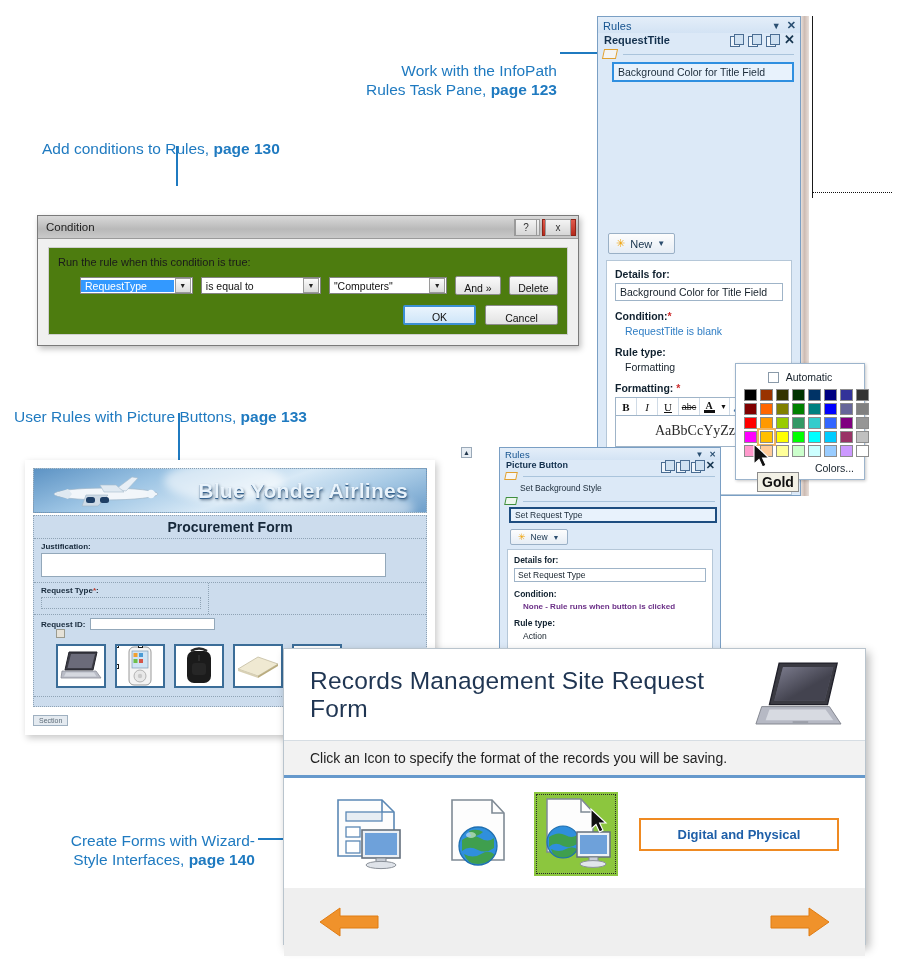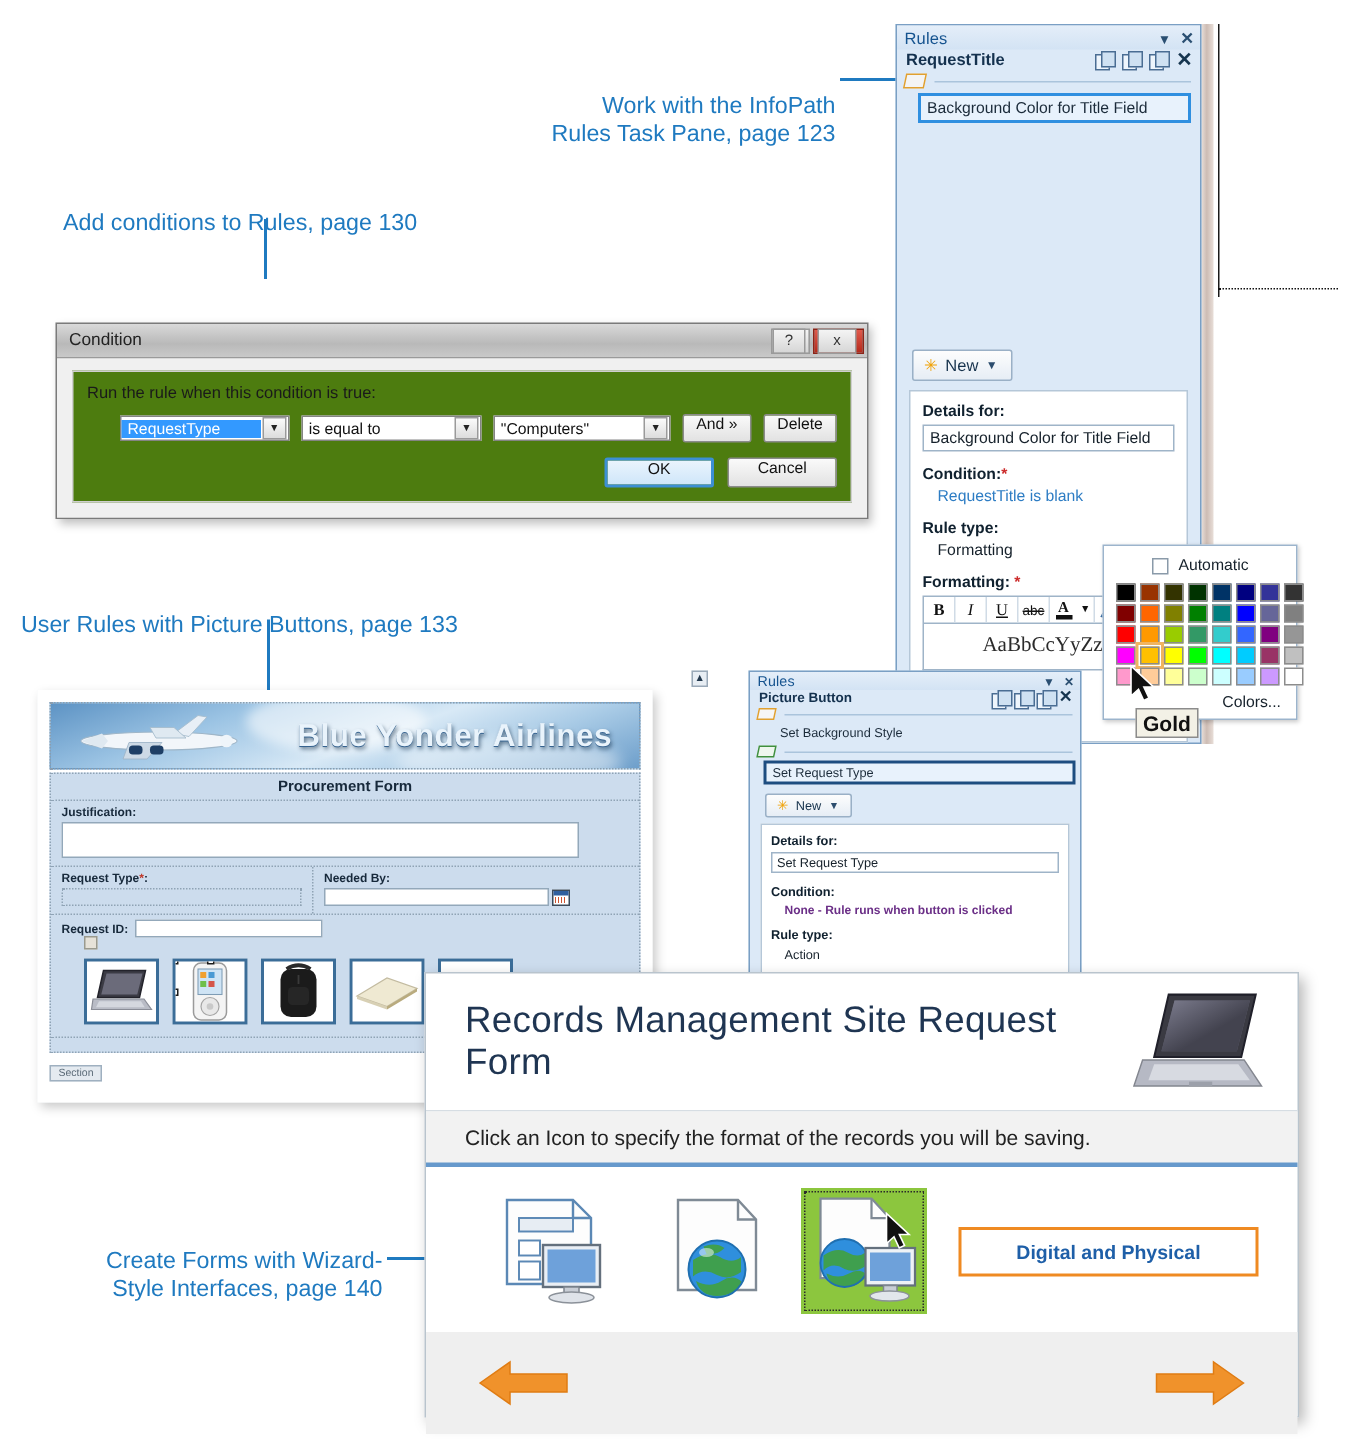--- a/index.html
+++ b/index.html
@@ -11,21 +11,21 @@
     -webkit-font-smoothing:antialiased;
   }
   .abs { position:absolute; }
 
   
   .callout {
     color:#1f7ac0; font-size:15.5px; line-height:19px;
     font-family:"Liberation Sans", sans-serif;
     white-space:pre-line;
   }
-  .callout b { font-weight:normal; color:#1f7ac0; }
+  .callout b { font-weight:bold; color:#1f7ac0; }
   .leader-h { background:#1f7ac0; height:1.5px; }
   .leader-v { background:#1f7ac0; width:1.5px; }
 
   
   .pane {
     background:#dce9f7;
     border:1px solid #7a9fc4;
     font-size:10px;
     color:#1a1a1a;
   }
@@ -144,21 +144,21 @@
   }
   .combo .val { padding:0 4px; flex:1; white-space:nowrap; overflow:hidden; }
   .combo .val.hl { background:#3399ff; color:#fff; }
   .combo .arrow {
     width:16px; height:15px; margin:0 1px; border:1px solid #9a9a9a;
     background:linear-gradient(#fbfbfb,#dcdcdc); display:flex; align-items:center; justify-content:center;
     font-size:7px; color:#222;
   }
   .pbtn {
     height:19px; border:1px solid #8b8b8b; background:linear-gradient(#fafafa,#e2e2e2);
-    display:flex; align-items:flex-start; justify-content:center; font-size:10.5px; color:#111;
+    display:flex; align-items:flex-end; justify-content:center; font-size:10.5px; color:#111;
     border-radius:2px;
   }
   .pbtn.def { border:2px solid #3c8fd4; background:linear-gradient(#eaf4fd,#cfe6f9); }
 
   
   .byform {
     background:#ffffff; box-shadow:2px 3px 7px rgba(0,0,0,.22);
   }
   .by-inner { padding:8px; background:#fff; }
   .banner {
@@ -173,21 +173,21 @@
     border-radius:50%; left:230px; top:22px; filter:blur(5px);}
   .banner .ttl {
     position:relative; z-index:3; font-size:21px; color:#e9f3fb; padding-right:18px;
     font-family:"Liberation Sans", sans-serif; font-weight:bold;
     text-shadow:0 1px 0 #35628f, 1px 2px 3px rgba(20,50,80,.65);
     letter-spacing:.3px;
   }
   .plane { position:absolute; left:12px; top:6px; z-index:4; }
 
   .sec { background:#ccdced; border:1px dotted #8fa3b5; }
-  .sec-hdr { text-align:center; font-size:10px; font-weight:bold; color:#17293b; padding:3px 0; border-bottom:1px dotted #8fa3b5;}
+  .sec-hdr { text-align:center; font-size:14px; font-weight:bold; color:#17293b; padding:3px 0; border-bottom:1px dotted #8fa3b5;}
   .fld { padding:3px 7px 5px 7px; border-bottom:1px dotted #8fa3b5;}
   .fld-lbl { font-size:8px; font-weight:bold; color:#17293b; margin-bottom:2px; }
   .fld-lbl .req { color:#c0392b; }
   .inp { background:#fff; border:1px solid #93a8ba; height:12px; }
   .inp.tall { height:24px; }
   .inp.dashed { background:transparent; border:1px dotted #8fa3b5; }
   .picbtn { border:2px solid #3b6d98; background:#fff; width:50px; height:44px;
             display:flex; align-items:center; justify-content:center; overflow:hidden; }
   .handle { width:5px; height:5px; background:#fff; border:1px solid #1a1a1a; position:absolute; }
   .sectab { font-size:7px; background:#e4eaf0; border:1px solid #9fb0c0; color:#5c6b78; padding:1px 5px; display:inline-block;}
@@ -465,30 +465,20 @@
         <div class="fld-lbl">Justification:</div>
         <div class="inp tall" style="width:345px;"></div>
       </div>
 
       <div style="display:flex; border-bottom:1px dotted #8fa3b5;">
         <div class="fld" style="flex:0 0 175px; border-bottom:none; border-right:1px dotted #8fa3b5;">
           <div class="fld-lbl">
             <span>Request Type</span><span class="req">*</span><span>:</span>
           </div>
           <div class="inp dashed" style="width:160px;"></div>
-        </div>
-        <div class="fld" style="flex:1; border-bottom:none;">
-          <div class="fld-lbl">Needed By:</div>
-          <div style="display:flex; align-items:center; gap:2px;">
-            <div class="inp" style="width:150px;"></div>
-            <span style="width:12px;height:11px;border:1px solid #3b4a5a;background:#fff;display:inline-block;position:relative;">
-              <span style="position:absolute;left:0;top:0;right:0;height:3px;background:#2f5f9e;"></span>
-              <span style="position:absolute;left:1px;top:4px;width:8px;height:4px;background:repeating-linear-gradient(90deg,#c53,#c53 1px,#fff 1px,#fff 2px);"></span>
-            </span>
-          </div>
         </div>
       </div>
 
       <div class="fld" style="border-bottom:none; padding-bottom:2px;">
         <div style="display:flex; align-items:center; gap:5px;">
           <span class="fld-lbl" style="margin:0;">Request ID:</span>
           <div class="inp" style="width:125px;"></div>
         </div>
       </div>
 

